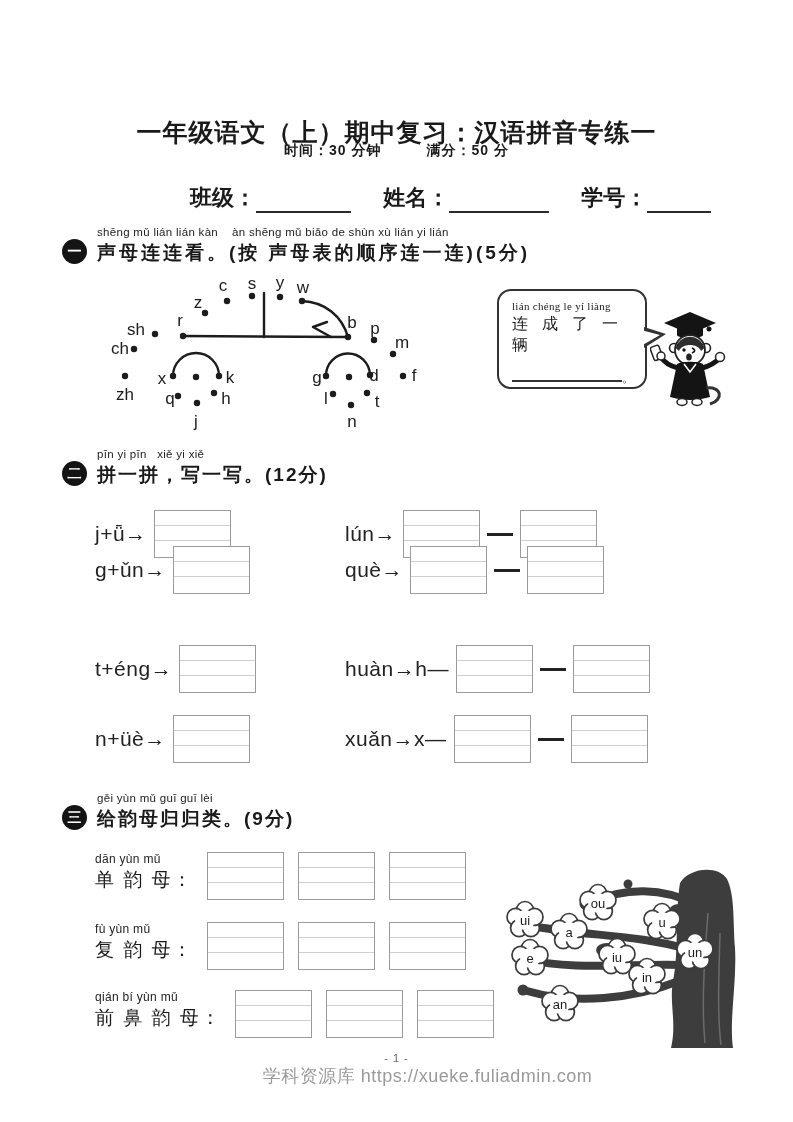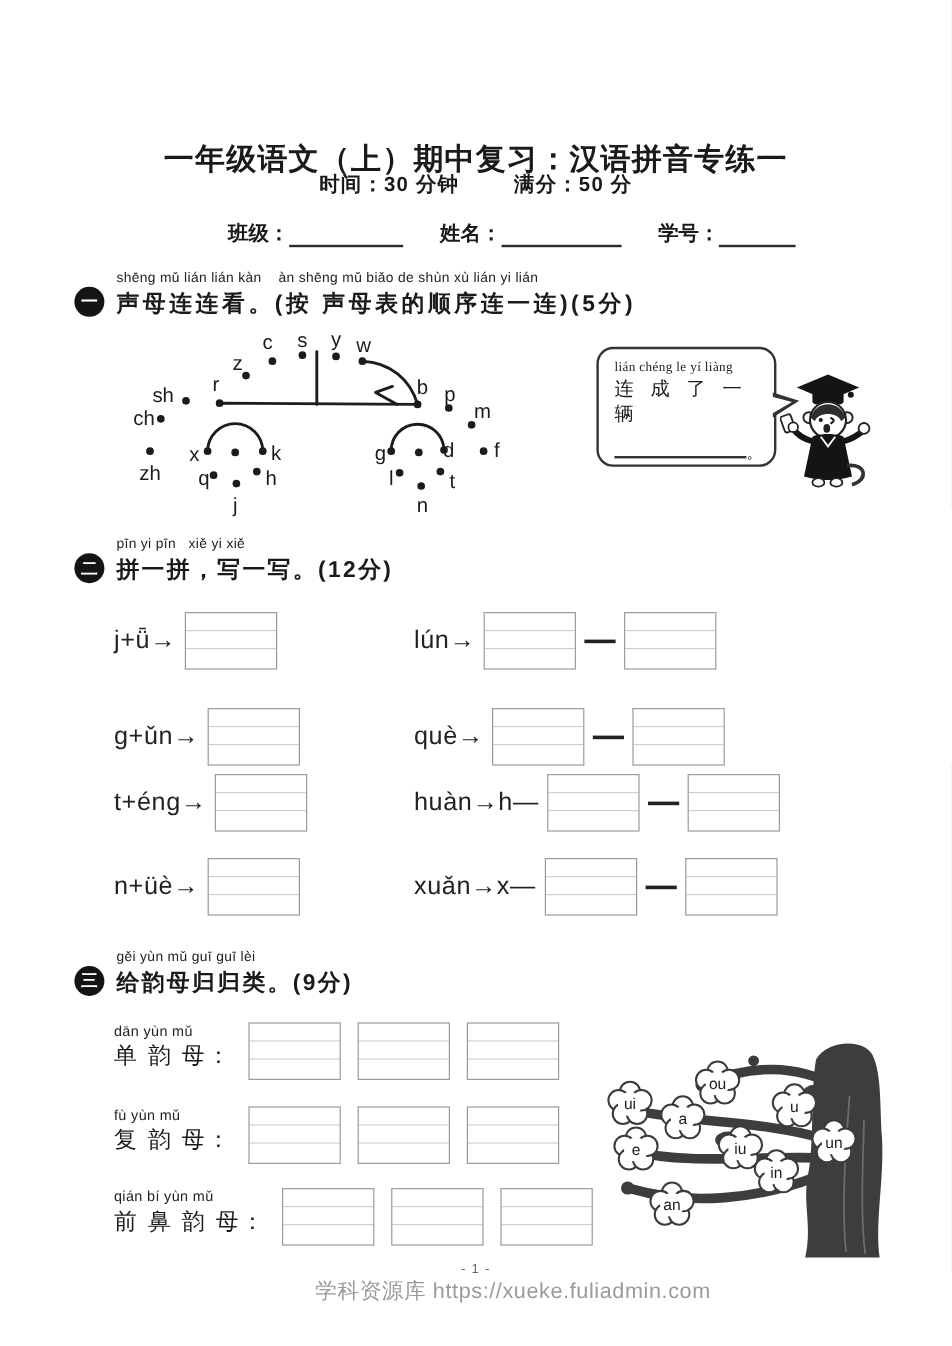--- a/index.html
+++ b/index.html
@@ -2,23 +2,23 @@
 <html><head>
 <meta charset="utf-8">
 <style>
   html,body{margin:0;padding:0;background:#e8e8e8;}
   .page{position:relative;width:793px;height:1122px;margin:0 auto;background:#ffffff;
         font-family:"Liberation Sans","DejaVu Sans",sans-serif;color:#1a1a1a;overflow:hidden;}
 
   .title{position:absolute;top:96px;left:0;width:100%;text-align:center;
          font-size:25px;font-weight:bold;letter-spacing:1px;margin-top:20px;}
   .meta{position:absolute;top:142px;left:0;width:100%;text-align:center;
-        font-size:17px;font-weight:600;letter-spacing:1px;}
+        font-size:14px;font-weight:600;letter-spacing:1px;}
   .meta span{margin:0 20px;}
-  .fields{position:absolute;top:183px;left:190px;font-size:17px;font-weight:600;}
+  .fields{position:absolute;top:183px;left:190px;font-size:22px;font-weight:600;}
   .field{margin-right:26px;}
   .blank{display:inline-block;border-bottom:2px solid #2a2a2a;height:14px;vertical-align:bottom;}
   .b1{width:95px}.b2{width:100px}.b3{width:64px}
 
   .sec{position:absolute;left:62px;display:flex;gap:10px;align-items:flex-end;}
   .secnum{width:25px;height:25px;border-radius:50%;background:#141414;color:#fff;
           display:flex;align-items:center;justify-content:center;font-size:14px;
           font-weight:bold;flex:0 0 25px;margin-bottom:2px;}
   .pinyin{font-size:11.5px;color:#222;white-space:pre;letter-spacing:0.3px;}
   .sectitle{font-size:19px;font-weight:bold;margin-top:2px;}
@@ -42,21 +42,21 @@
           border-top:5px solid transparent;border-bottom:11px solid transparent;border-left:19px solid #fff;}
   .monkey{position:absolute;left:650px;top:310px;}
 
   .pbox{width:77px;height:48px;border:1.5px solid #9b9b9b;background:#fff;box-sizing:border-box;
         background-image:linear-gradient(#cfcfcf,#cfcfcf),linear-gradient(#cfcfcf,#cfcfcf);
         background-size:100% 1px;background-position:0 32%,0 65%;background-repeat:no-repeat;}
   .s2row{position:absolute;display:flex;align-items:center;height:52px;}
   .s2row .lab{font-size:21px;letter-spacing:0.5px;margin-right:7px;color:#222;}
   .dash{width:26px;border-top:3px solid #222;margin:0 7px;}
   .c1{left:95px}.c2{left:345px}
-  .r1{top:508px}.r2{top:588px}.r3{top:643px}.r4{top:713px}
+  .r1{top:508px}.r2{top:544px}.r3{top:643px}.r4{top:713px}
 
   .s3row{position:absolute;left:95px;display:flex;align-items:flex-start;}
   .t1{top:845px}.t2{top:915px}.t3{top:983px}
   .s3label{margin-right:13px;padding-top:7px;}
   .s3label .pinyin{font-size:12px;text-align:left;}
   .s3label .hz{font-size:19px;letter-spacing:2px;font-weight:500;margin-top:1px;}
   .s3row .pbox{margin-top:7px;margin-right:14px;}
 
   .tree{position:absolute;left:483px;top:853px;}
   .tree text{font-size:13px;fill:#1c1c1c;}

